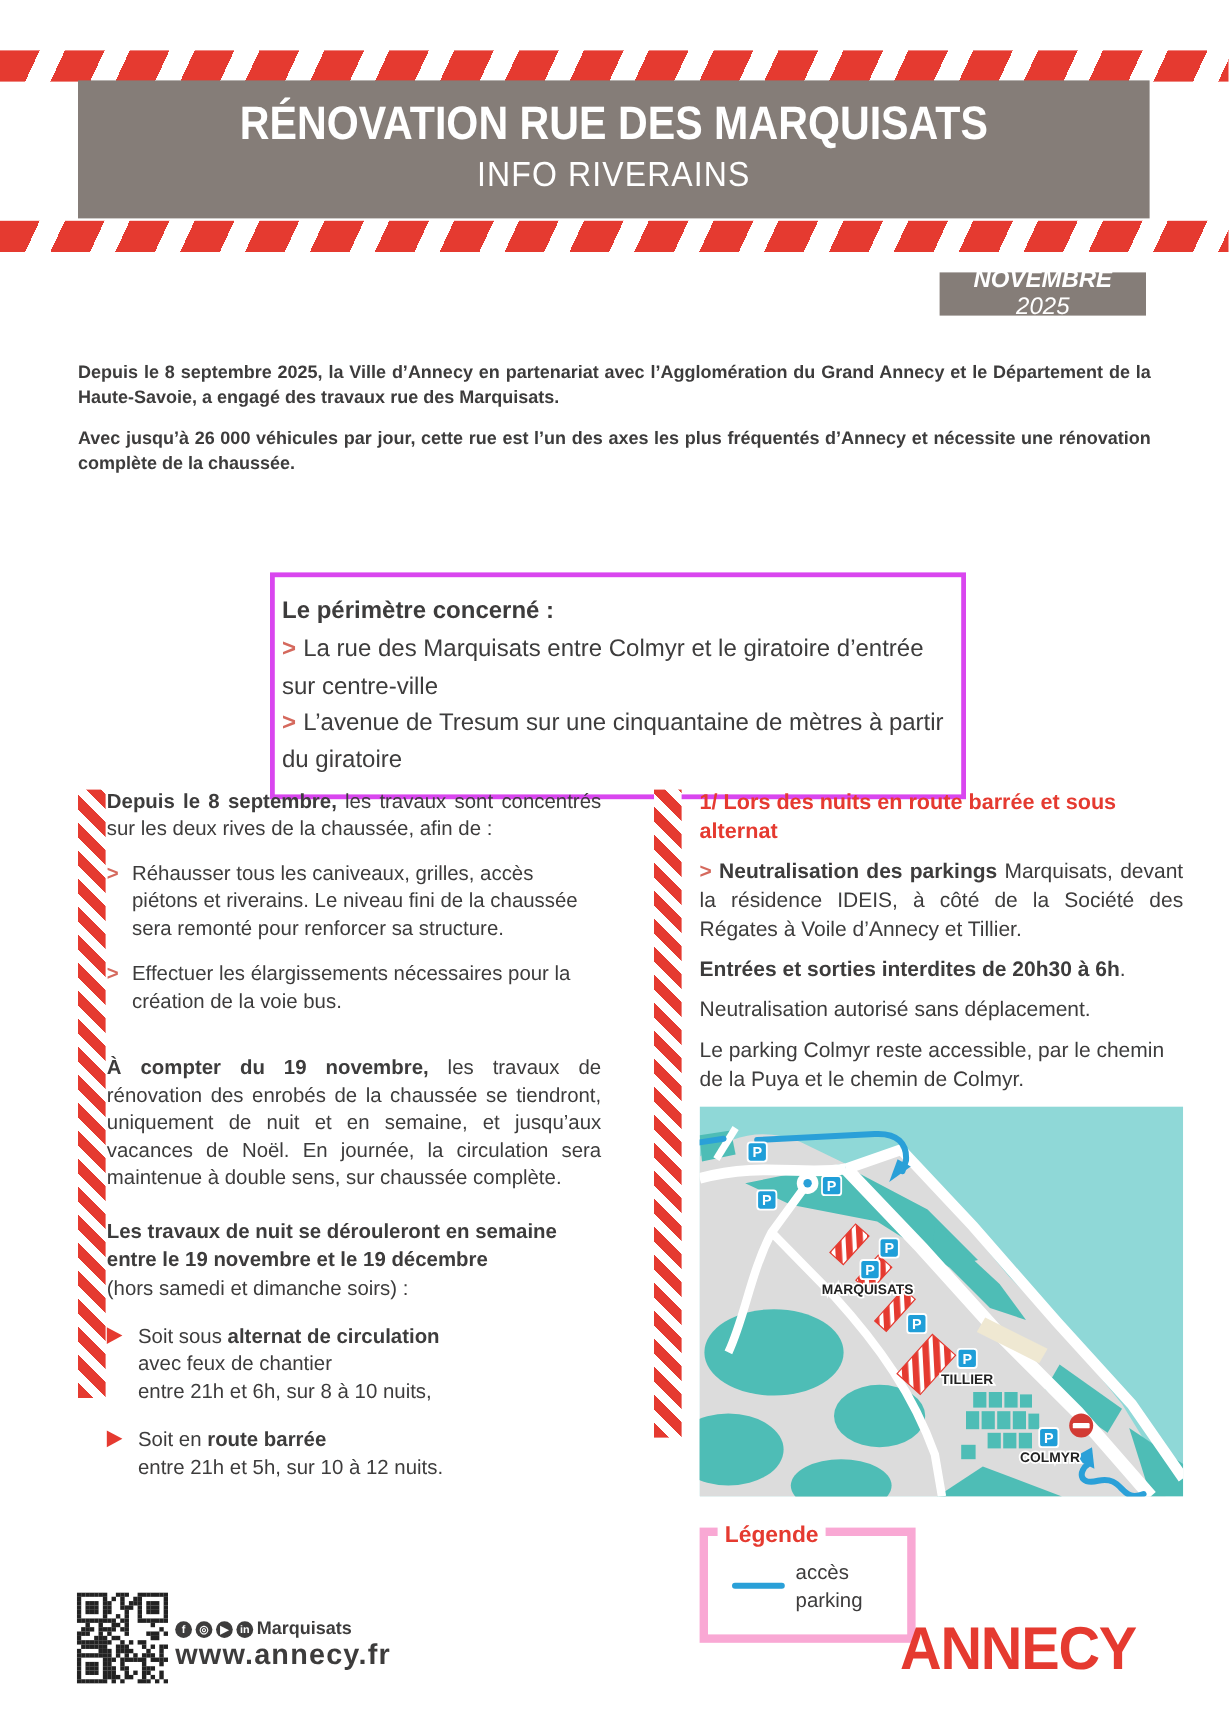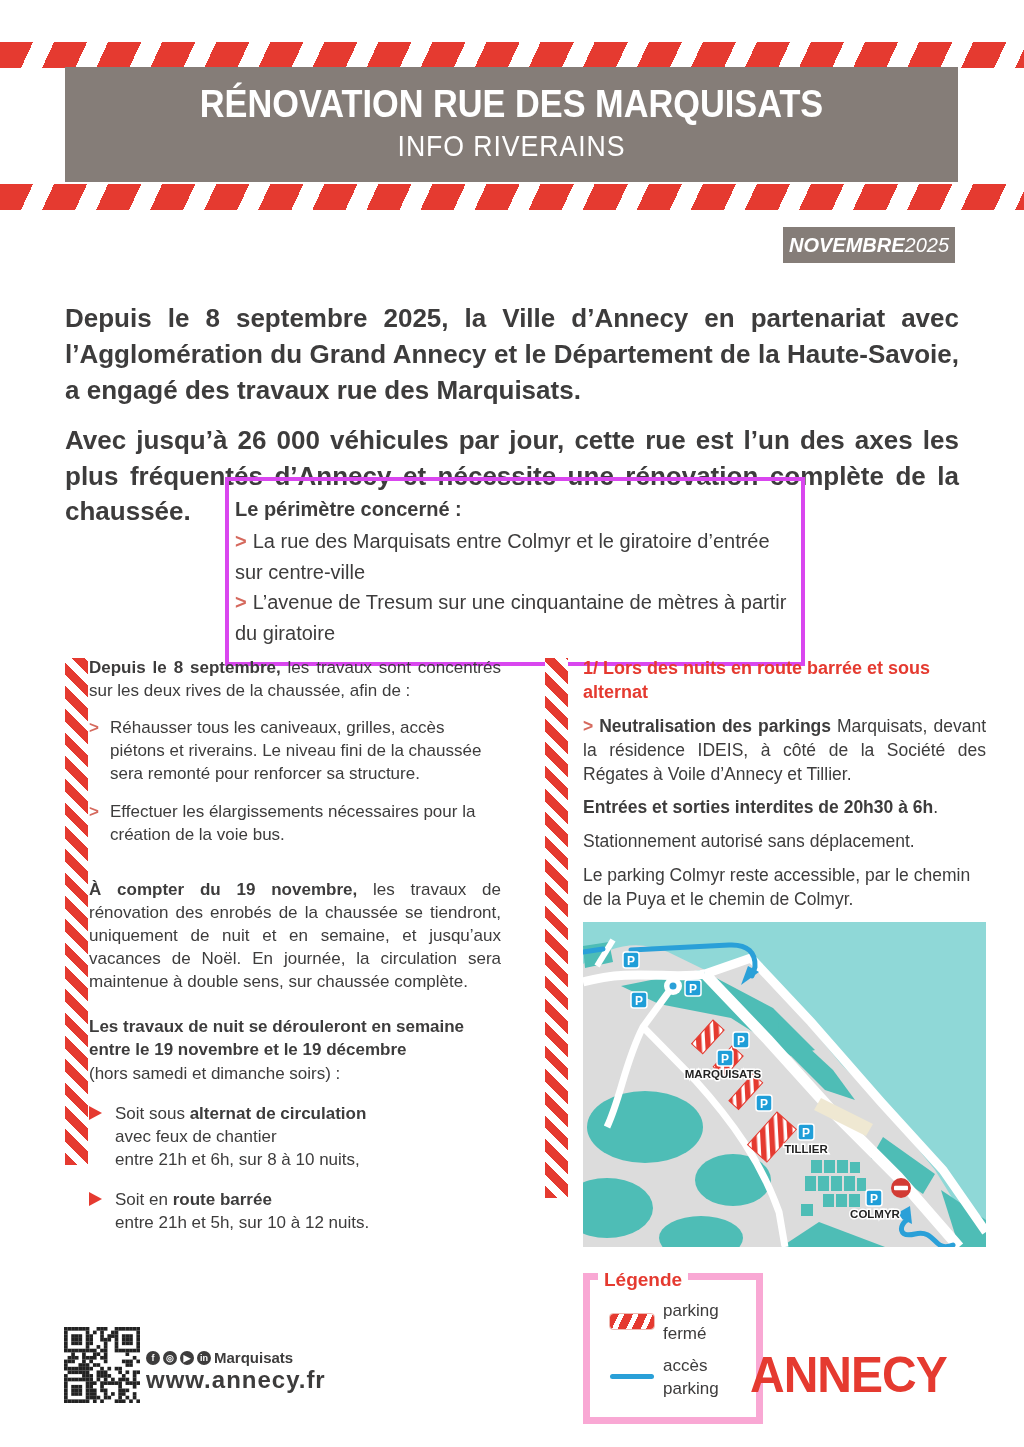--- a/index.html
+++ b/index.html
@@ -15,26 +15,26 @@
   
   .header-box{position:absolute;left:65px;top:67px;width:893px;height:115px;
               background:#857d78;text-align:center;}
   .header-title{margin-top:15px;font-size:39px;font-weight:700;color:#fff;
                 white-space:nowrap;transform:scaleX(0.88);transform-origin:center;}
   .header-sub{margin-top:4px;font-size:29px;font-weight:400;letter-spacing:1px;color:#fff;
               transform:scaleX(0.92);transform-origin:center;}
 
   .badge{position:absolute;left:783px;top:227px;width:172px;height:36px;background:#857d78;
          color:#fff;font-style:italic;display:flex;align-items:center;justify-content:center;
-         gap:0;font-size:20px;}
+         gap:0;font-size:20px;flex-direction:column;}
   .badge .m{font-weight:700;}
   .badge .y{font-weight:300;}
 
   
-  .intro{position:absolute;left:65px;top:301px;width:894px;font-size:26px;font-weight:700;
+  .intro{position:absolute;left:65px;top:301px;width:894px;font-size:15px;font-weight:700;
          line-height:1.38;text-align:justify;}
   .intro p{margin:0 0 14px 0;}
 
   
   .peri-box{position:absolute;left:225px;top:477px;width:580px;box-sizing:border-box;
             border:4px solid #d946ef;padding:13px 6px 14px;font-size:20px;line-height:1.52;}
   .peri-title{font-weight:700;margin-bottom:2px;}
   .chev{color:#d5695d;font-weight:700;margin-right:6px;}
 
   
@@ -131,21 +131,21 @@
       <span class="tri"></span>
       <div><span>Soit en </span><span class="bold">route barrée</span></div>
       <div>entre 21h et 5h, sur 10 à 12 nuits.</div>
     </div>
   </div>
 
   <div class="col-right">
     <p class="rc-head">1/ Lors des nuits en route barrée et sous alternat</p>
     <p class="jp" style=""><span class="chev">&gt;</span><span class="bold">Neutralisation des parkings</span><span> Marquisats, devant la résidence IDEIS, à côté de la Société des Régates à Voile d’Annecy et Tillier.</span></p>
     <p><span class="bold">Entrées et sorties interdites de 20h30 à 6h</span><span>.</span></p>
-    <p>Stationnement autorisé sans déplacement.</p>
+    <p>Neutralisation autorisé sans déplacement.</p>
     <p>Le parking Colmyr reste accessible, par le chemin de la Puya et le chemin de Colmyr.</p>
 
     <svg class="map-svg" width="403" height="325" viewBox="0 0 403 325">
       <defs>
         <pattern id="mhz" width="9" height="9" patternUnits="userSpaceOnUse" patternTransform="rotate(-45)">
           <rect width="9" height="9" fill="#ffffff"></rect>
           <rect width="5.5" height="9" fill="#e53a30"></rect>
         </pattern>
       </defs>
       <rect width="403" height="325" fill="#8fd8d7"></rect>
@@ -261,24 +261,20 @@
 
       <g font-size="11.5" font-weight="bold" fill="#222" text-anchor="middle" stroke="#ffffff" stroke-width="3" paint-order="stroke">
         <text x="140" y="156">MARQUISATS</text>
         <text x="223" y="231">TILLIER</text>
         <text x="292" y="296">COLMYR</text>
       </g>
     </svg>
 
     <div class="legend">
       <span class="legend-title">Légende</span>
-      <div class="lg-row">
-        <span class="sw-hz"></span>
-        <span>parking fermé</span>
-      </div>
       <div class="lg-row">
         <span class="sw-line"></span>
         <span>accès parking</span>
       </div>
     </div>
   </div>
 
   <svg class="qr" width="76" height="76" viewBox="0 0 71.4 71.4">
     <rect width="71.4" height="71.4" fill="#ffffff"></rect>
     <g id="qr-g" fill="#222222">

